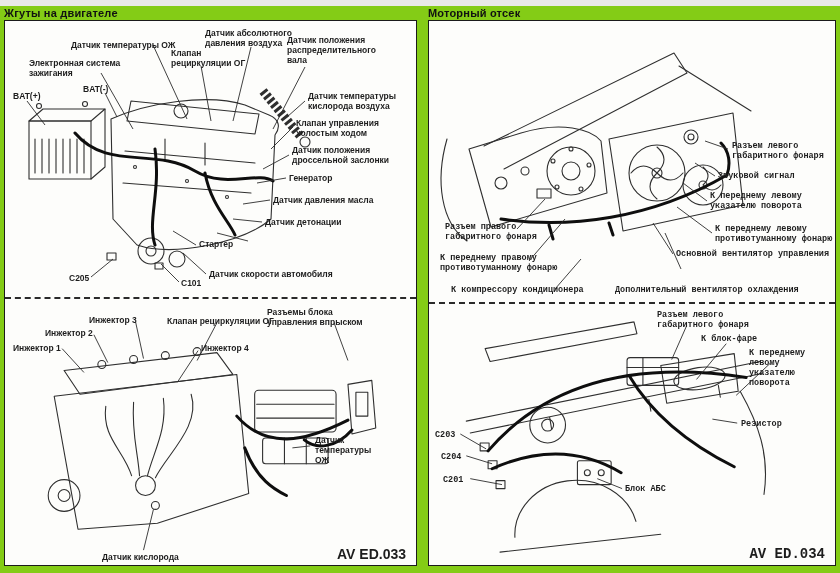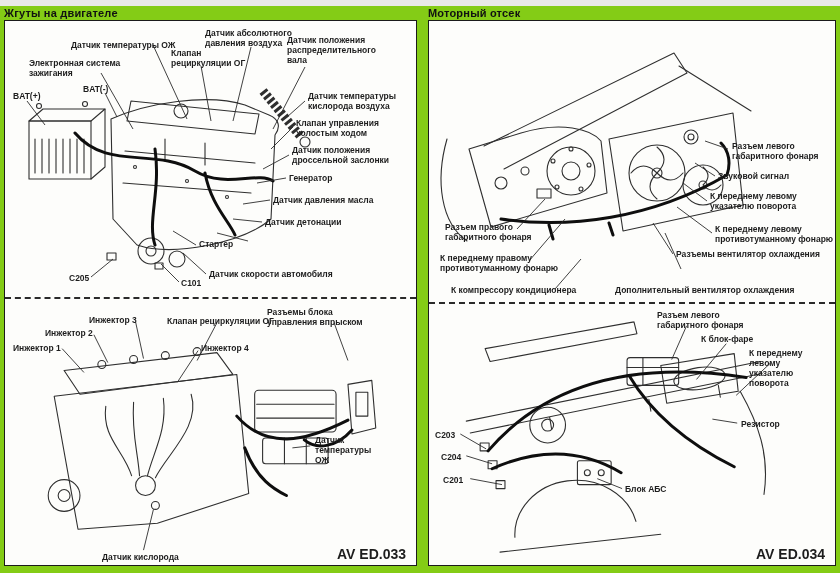--- a/index.html
+++ b/index.html
@@ -1,21 +1,21 @@
 <!DOCTYPE html>
 <html><head>
 <meta charset="utf-8">
 <style>
   html,body{margin:0;padding:0;background:#e9e9e7;}
   .page{position:relative;width:840px;height:573px;background:#84cc16;overflow:hidden;
         font-family:"Liberation Sans",sans-serif;color:#1d1d1d;margin-top:6px;}
   .panel-title{position:absolute;margin:0;font-size:11px;font-weight:bold;color:#111;letter-spacing:.2px;}
   .panel-box{position:absolute;top:14px;height:546px;border:1.6px solid #1b1b1b;box-sizing:border-box;background:#fdfdfb;}
   .box-left{left:4px;width:413px;}
-  .box-right{left:428px;width:408px;}
+  .box-right{left:428px;width:408px;font-family:Liberation Mono, monospace;}
   .section{position:relative;width:100%;}
   .section.divided{border-top:2px dashed #2a2a2a;box-sizing:border-box;}
   .sketch{position:absolute;left:0;top:0;width:100%;height:100%;}
   .art{fill:none;stroke:#2f2f2f;stroke-width:1.1;stroke-linejoin:round;stroke-linecap:round;}
   .wire{fill:none;stroke:#0e0e0e;stroke-width:3;stroke-linecap:round;}
   .lead{stroke:#2b2b2b;stroke-width:.9;}
   .lbl{position:absolute;font-size:8.5px;line-height:1.18;font-weight:600;white-space:pre-line;}
   .conn{font-weight:700;}
   .fig-code{position:absolute;right:10px;bottom:3px;font-size:14px;font-weight:bold;}
 </style>
@@ -193,21 +193,21 @@
           <line x1="126" y1="268" x2="152" y2="238"></line>
         </g>
       </svg>
       <div class="lbl" style="left:303px;top:120px">Разъем левого
 габаритного фонаря</div>
       <div class="lbl" style="left:289px;top:150px">Звуковой сигнал</div>
       <div class="lbl" style="left:281px;top:170px">К переднему левому
 указателю поворота</div>
       <div class="lbl" style="left:286px;top:203px">К переднему левому
 противотуманному фонарю</div>
-      <div class="lbl" style="left:247px;top:228px">Разъемы вентилятор охлаждения</div>
+      <div class="lbl" style="left:247px;top:228px">Основной вентилятор управления</div>
       <div class="lbl" style="left:186px;top:264px">Дополнительный вентилятор охлаждения</div>
       <div class="lbl" style="left:16px;top:201px">Разъем правого
 габаритного фонаря</div>
       <div class="lbl" style="left:11px;top:232px">К переднему правому
 противотуманному фонарю</div>
       <div class="lbl" style="left:22px;top:264px">К компрессору кондиционера</div>
     </div>
 
     <div class="section divided" style="height:263px">
       <svg class="sketch" viewBox="0 0 406 263">

